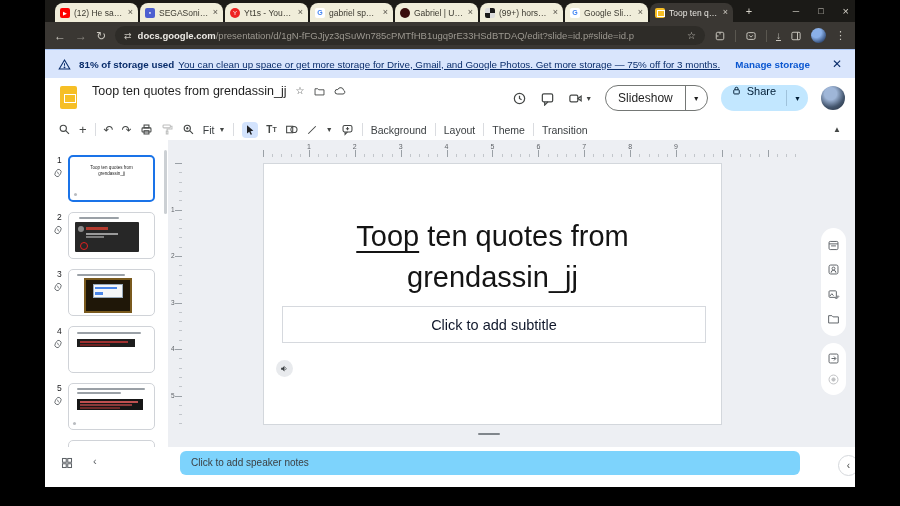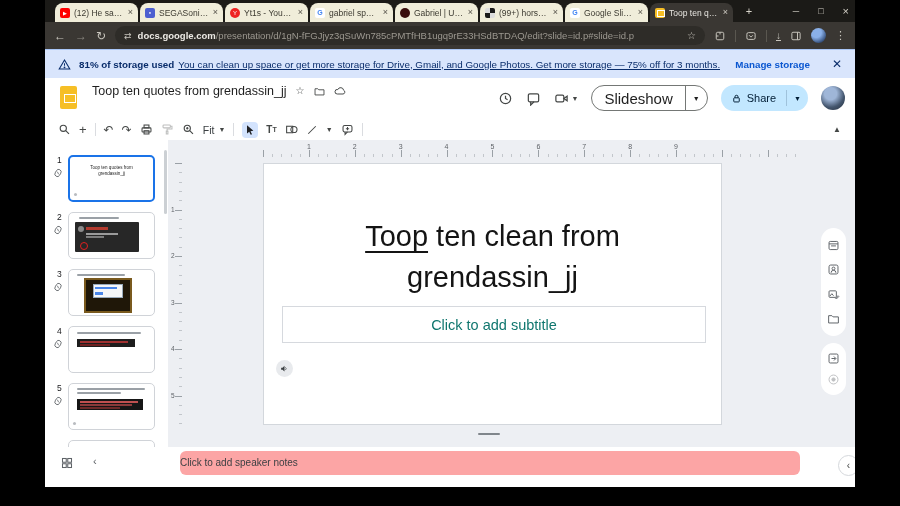--- a/index.html
+++ b/index.html
@@ -57,25 +57,25 @@
   .title-row{position:absolute;left:47px;top:6px;display:flex;align-items:center;gap:9px;}
   .doc-title{font-size:12.5px;color:#1f1f1f;white-space:nowrap;}
   .t-ic{color:#444746;font-size:10px;line-height:1;}
   .menubar{position:absolute;left:38px;top:24px;display:flex;gap:14px;font-size:11px;color:#202124;}
   .menu-item{cursor:default;}
   .header-right{position:absolute;right:10px;top:6px;display:flex;align-items:center;gap:13px;height:28px;}
   .hr-ic{color:#444746;}
   .cam-group{display:flex;align-items:center;gap:2px;color:#444746;}
   .caret{font-size:7px;color:#444746;}
   .slideshow-btn{display:flex;align-items:stretch;height:26px;border:1px solid #747775;border-radius:14px;overflow:hidden;background:#fff;}
-  .ss-label{display:flex;align-items:center;padding:0 12px;font-size:15px;color:#1f1f1f;}
+  .ss-label{display:flex;align-items:center;padding:0 12px;font-size:12px;color:#1f1f1f;}
   .ss-div{width:1px;background:#747775;}
   .ss-caret{display:flex;align-items:center;padding:0 7px;font-size:7px;color:#1f1f1f;}
   .share-btn{display:flex;align-items:stretch;height:26px;border-radius:14px;background:#c2e7ff;overflow:hidden;}
-  .sh-main{display:flex;align-items:center;gap:5px;padding:0 10px;font-size:11px;color:#001d35;}
+  .sh-main{display:flex;align-items:flex-start;gap:5px;padding:0 10px;font-size:11px;color:#001d35;}
   .sh-div{width:1px;background:rgba(0,29,53,.18);margin:5px 0;}
   .sh-caret{display:flex;align-items:center;padding:0 7px;font-size:7px;color:#001d35;}
   .app-avatar{width:24px;height:24px;border-radius:50%;background:radial-gradient(circle at 40% 32%,#9fb6d8 0 28%,#44566e 62%,#222b38);}
 
   
   .toolbar{height:21px;background:#fff;display:flex;align-items:center;padding-left:13px;gap:8px;position:relative;font-size:10.5px;color:#3c4043;}
   .tb-sep{width:1px;height:13px;background:#dadce0;}
   .tb-btn{display:flex;align-items:center;color:#444746;}
   .tb-btn.disabled{opacity:.35;}
   .tb-active{background:#d3e3fd;border-radius:4px;padding:2px;}
@@ -128,34 +128,34 @@
       repeating-linear-gradient(180deg,#9aa0a6 0 1px,transparent 1px 46.6px),
       repeating-linear-gradient(180deg,#c2c6cb 0 1px,transparent 1px 9.3px);
     background-size:7px 100%,3px 100%;
     background-position:right top,right top;
     background-repeat:no-repeat,no-repeat;}
   .vr-num{position:absolute;left:-2px;font-size:6.5px;color:#5f6368;}
 
   .slide{position:absolute;left:218px;top:23px;width:459px;height:262px;background:#fff;border:1px solid #d3d7dc;}
   .slide-title{position:absolute;top:52px;left:0;right:0;text-align:center;font-size:29px;line-height:41px;color:#141414;}
   .flag{text-decoration-line:underline;text-decoration-style:wavy;text-decoration-color:#e4453a;text-decoration-thickness:1.5px;text-underline-offset:5px;text-decoration-skip-ink:none;text-decoration:underline;}
-  .subtitle{position:absolute;left:18px;top:142px;width:424px;height:37px;border:1px solid #d6d9de;text-align:center;line-height:37px;font-size:14.5px;color:#0f766e;}
+  .subtitle{position:absolute;left:18px;top:142px;width:424px;height:37px;border:1px solid #d6d9de;text-align:center;line-height:37px;font-size:14.5px;color:#0f172a;}
   .audio-btn{position:absolute;left:12px;top:196px;width:17px;height:17px;border-radius:50%;background:#e8eaed;display:flex;align-items:center;justify-content:center;color:#3c4043;}
   .divider-handle{position:absolute;left:433px;top:293px;width:22px;height:2px;background:#80868b;border-radius:1px;}
 
   .sp-group{position:absolute;right:9px;width:25px;background:#fff;border-radius:13px;display:flex;flex-direction:column;align-items:center;justify-content:space-evenly;color:#5f6368;}
   .sp-1{top:88px;height:108px;}
   .sp-2{top:203px;height:52px;}
   .sp-faded{opacity:.4;}
 
   
   .notesrow{position:absolute;top:447px;left:0;width:810px;height:40px;background:#fff;}
   .grid-btn{position:absolute;left:16px;top:10px;color:#5f6368;}
   .fs-collapse{position:absolute;left:48px;top:8px;font-size:11px;color:#5f6368;}
-  .notesbox{position:absolute;left:135px;right:55px;top:4px;height:24px;background:#fca5a5;border-radius:6px;font-size:10px;color:#3c4043;line-height:24px;}
+  .notesbox{position:absolute;left:135px;right:55px;top:4px;height:24px;background:#7dd3fc;border-radius:6px;font-size:10px;color:#3c4043;line-height:24px;padding-left:11px;}
   .circle-btn{position:absolute;right:-4px;top:8px;width:21px;height:21px;border-radius:50%;background:#fff;border:1px solid #d5d8dc;text-align:center;line-height:19px;font-size:10px;color:#444746;}
 </style>
 </head>
 <body>
 
 <div class="stage">
   <div class="window">
 
     <div class="tabstrip">
       <div style="display:flex;align-items:flex-end;height:100%;">
@@ -366,20 +366,29 @@
       </span>
       <span class="caret">▼</span>
       <span class="tb-btn">
         <svg class="ic" width="13" height="13" viewBox="0 0 16 16" fill="none" stroke="#444746" stroke-width="1.3">
             <rect x="2.5" y="3" width="11" height="8" rx="2"></rect>
             <path d="M5 11v3l3-3"></path>
             <path d="M6 7h4M8 5v4"></path>
           </svg>
       </span>
       <span class="tb-sep"></span>
+      <span id="tb-actions" style="display:flex;align-items:center;gap:8px;">
+          <span class="tb-label">Background</span>
+          <span class="tb-sep"></span>
+          <span class="tb-label">Layout</span>
+          <span class="tb-sep"></span>
+          <span class="tb-label">Theme</span>
+          <span class="tb-sep"></span>
+          <span class="tb-label">Transition</span>
+        </span>
       <span class="tb-collapse">▲</span>
     </div>
 
     <div class="main">
 
       <div class="filmstrip">
         <div class="fs-scroll"></div>
 
         <div class="srow" style="top:15px;">
           <span class="snum">1</span>
@@ -492,21 +501,21 @@
       <div class="vruler" id="vruler">
           <span class="vr-num" style="top: 42.6px;">1</span>
           <span class="vr-num" style="top: 89.2px;">2</span>
           <span class="vr-num" style="top: 135.8px;">3</span>
           <span class="vr-num" style="top: 182.4px;">4</span>
           <span class="vr-num" style="top: 229px;">5</span>
         </div>
 
       <div class="slide">
         <div class="slide-title">
-          <div><span class="flag">Toop</span><span> ten clean from</span></div>
+          <div><span class="flag">Toop</span><span> ten quotes from</span></div>
           <div>grendassin_jj</div>
         </div>
         <div class="subtitle">Click to add subtitle</div>
         <div class="audio-btn">
           <svg class="ic" width="9" height="9" viewBox="0 0 16 16">
               <path d="M2 6.5v3.5h2.5L8 13.2V3.3L4.5 6.5Z" fill="#3c4043"></path>
               <path d="M9.5 5.8a3.2 3.2 0 0 1 0 5" fill="none" stroke="#3c4043" stroke-width="1.2"></path>
             </svg>
         </div>
       </div>

